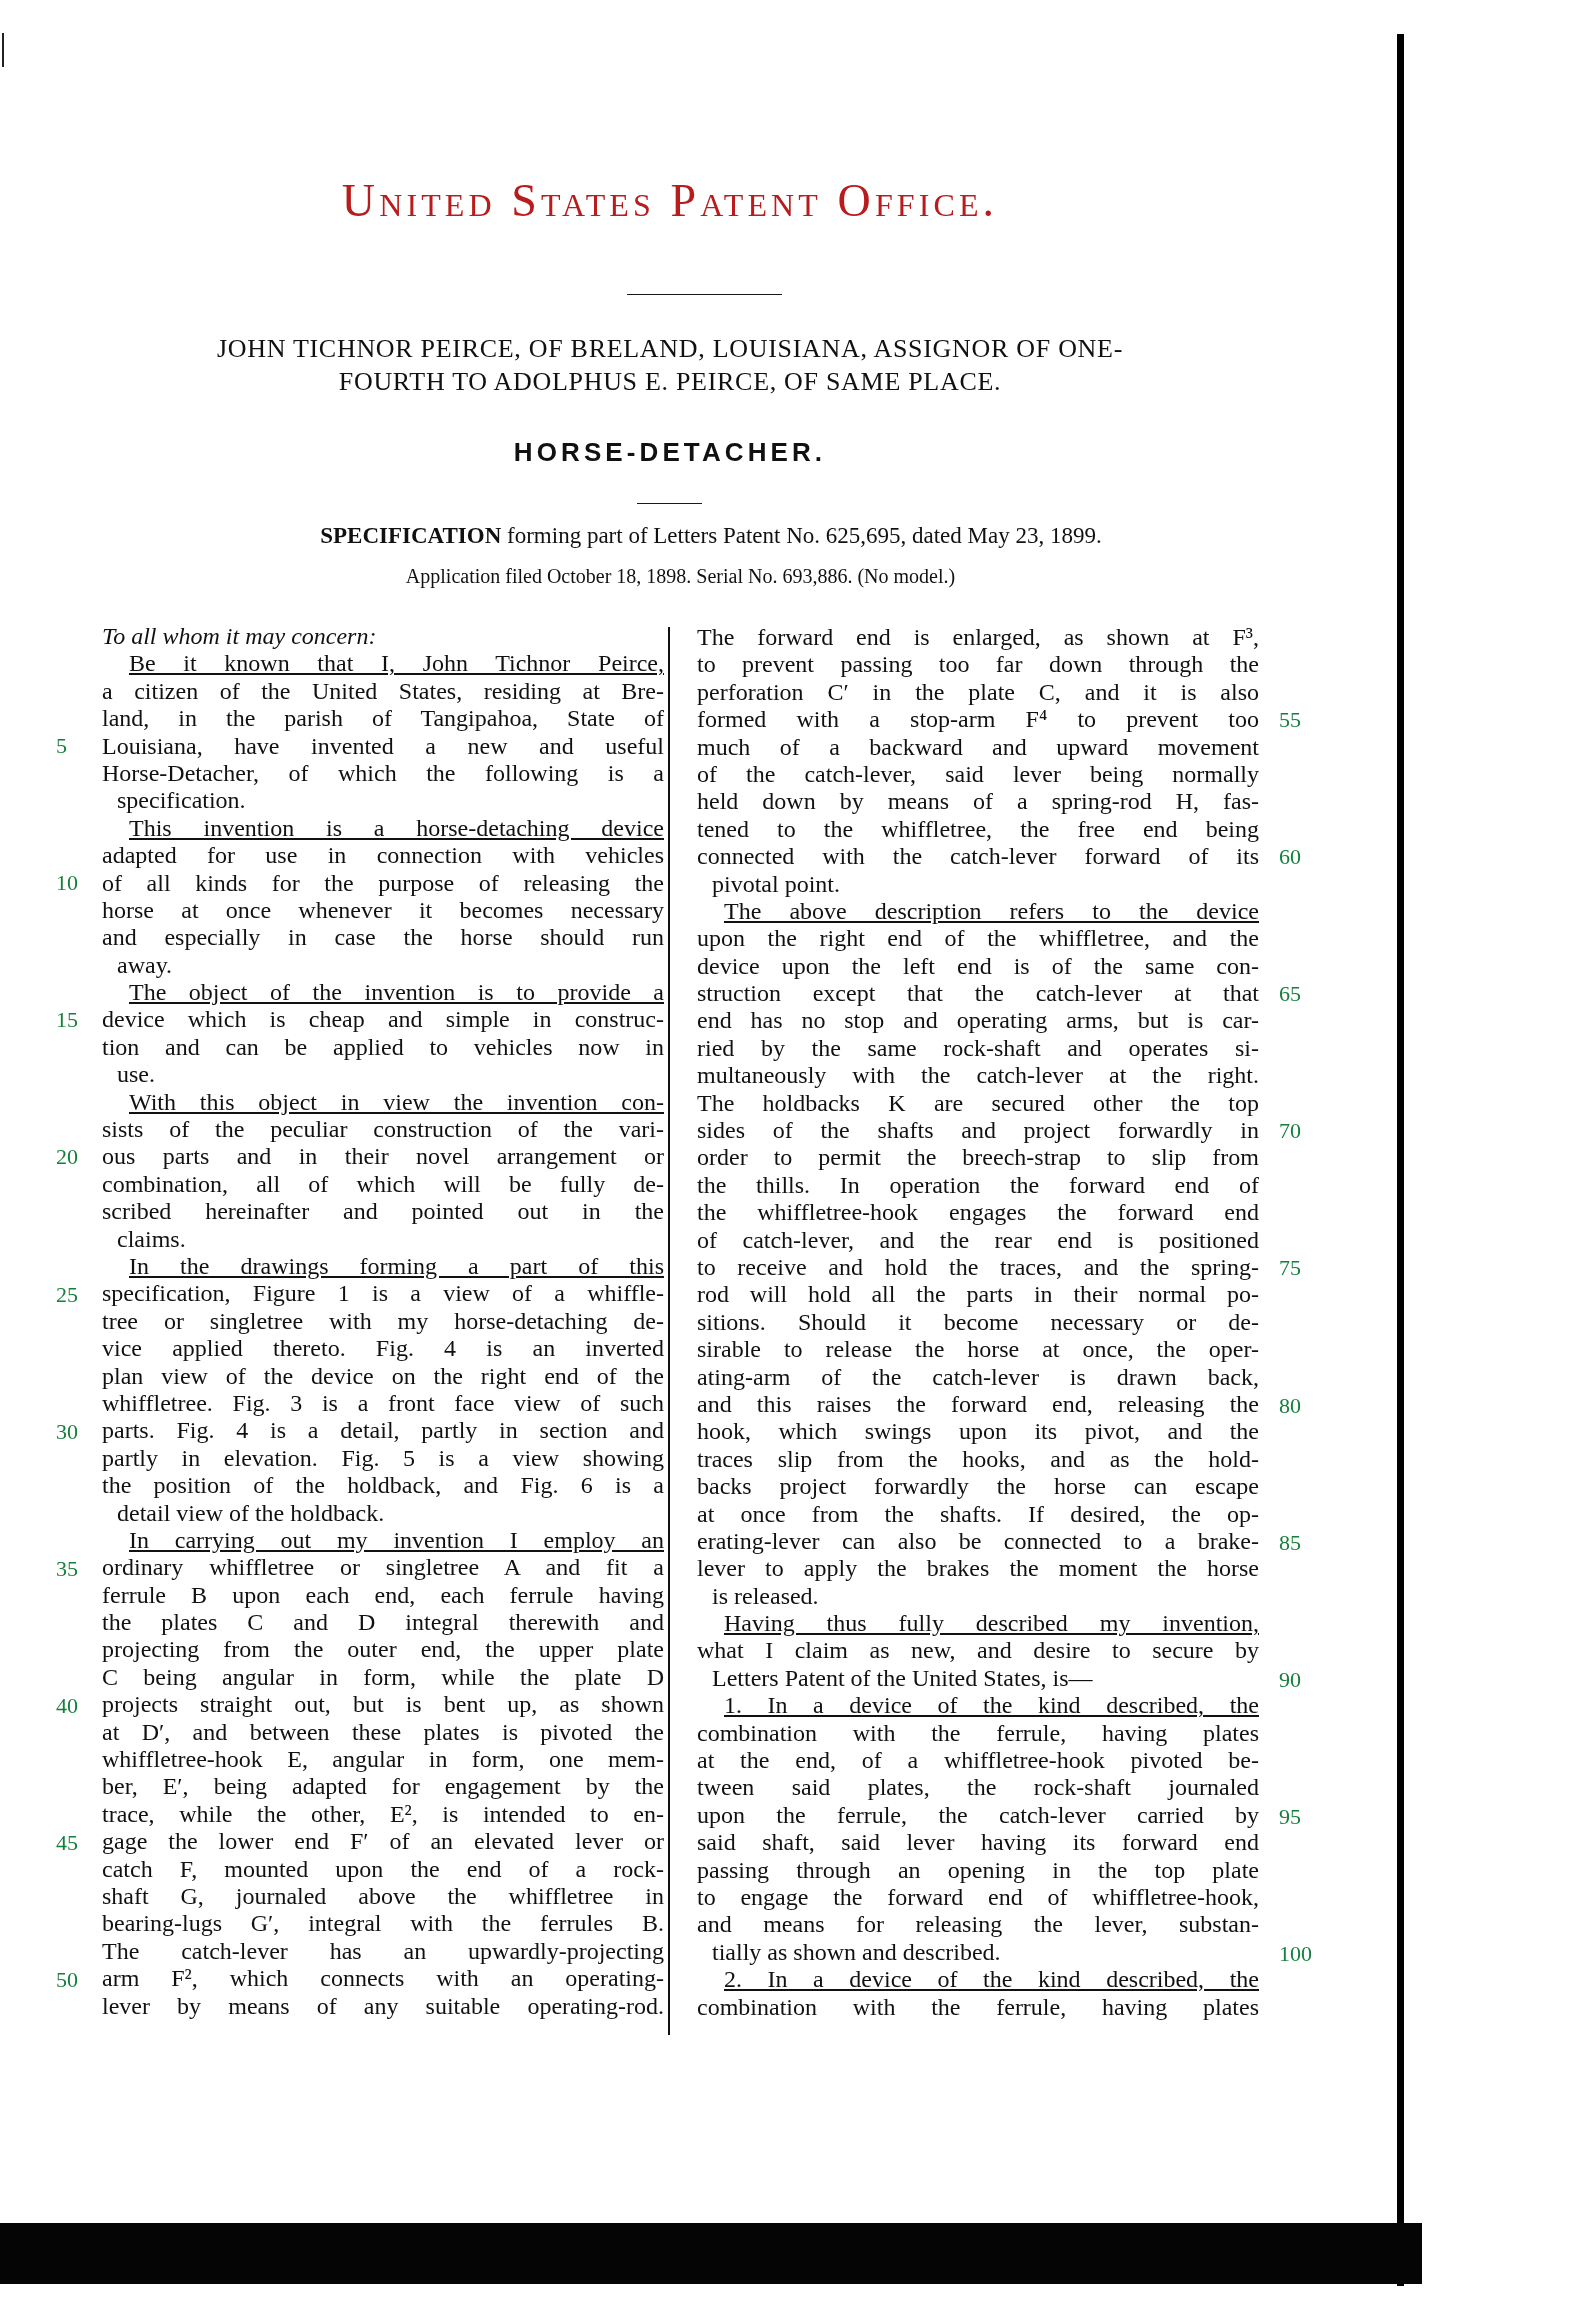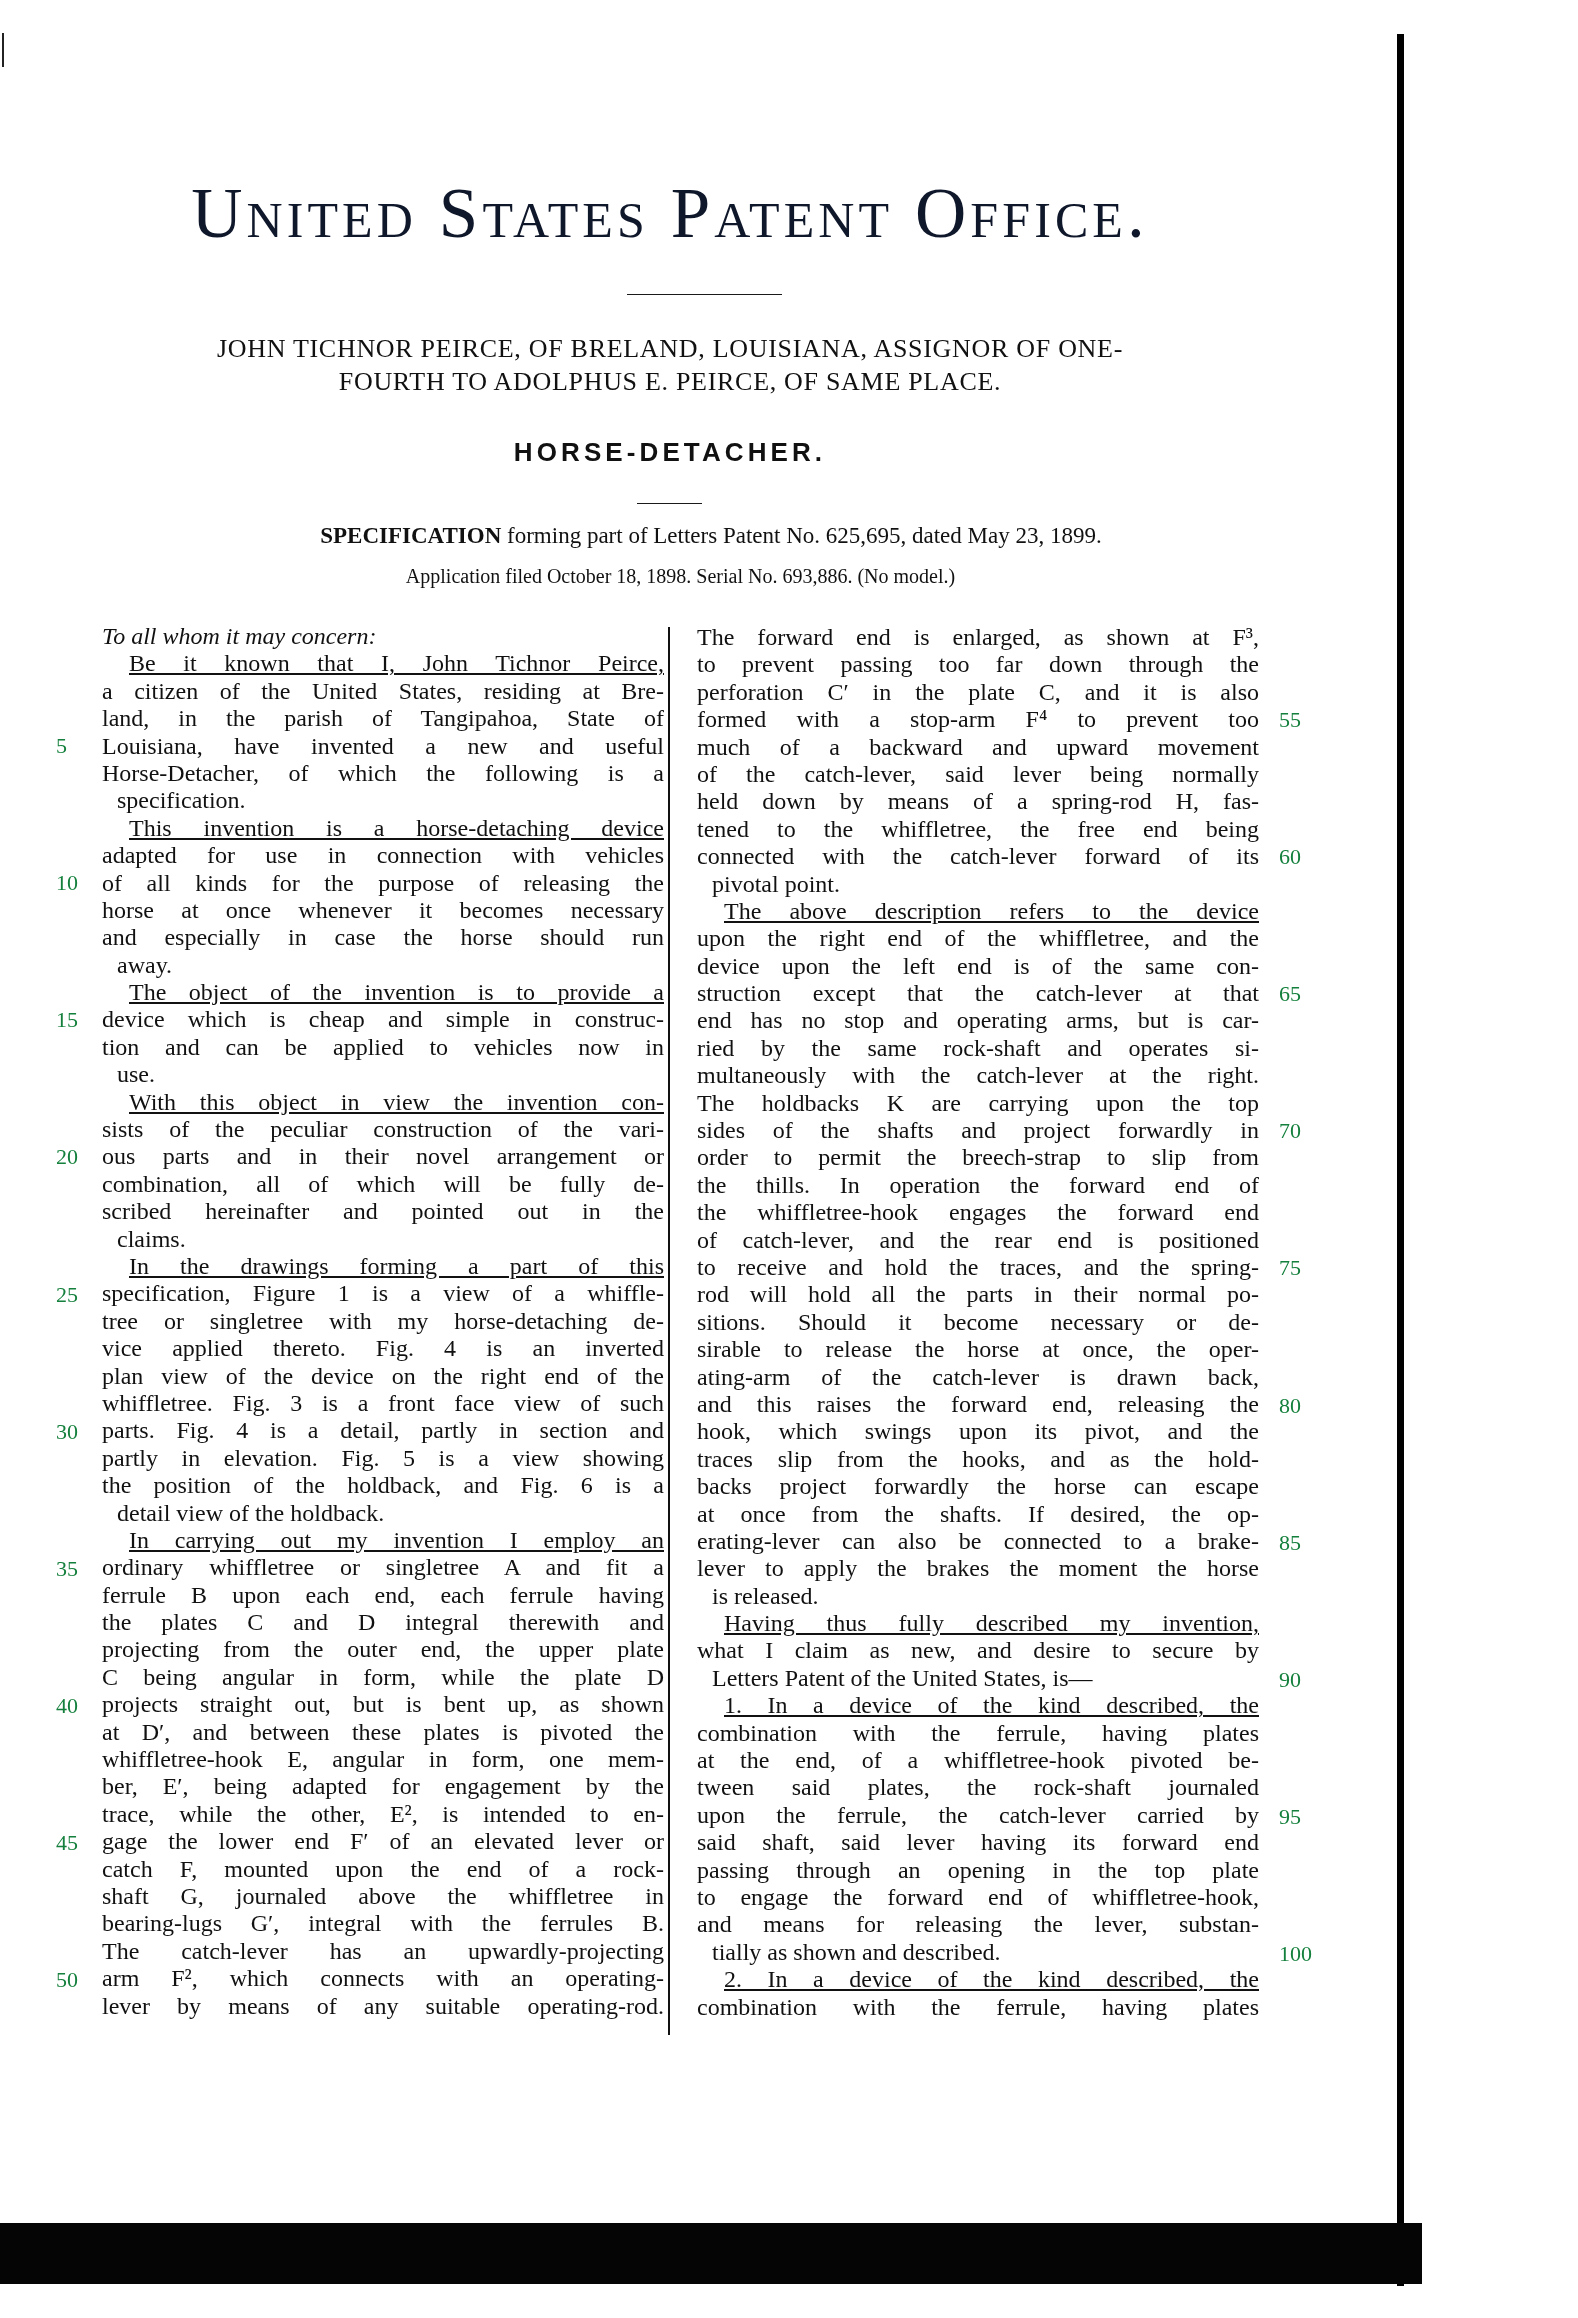--- a/index.html
+++ b/index.html
@@ -3,22 +3,22 @@
 <meta charset="utf-8">
 <style>
   html, body { margin: 0; padding: 0; background: #ffffff; }
   body {
     width: 1578px; height: 2319px; position: relative; overflow: hidden;
     font-family: "Liberation Serif", "DejaVu Serif", serif; color: #111111;
   }
   .abs { position: absolute; }
   .title {
     left: 0; width: 1340px; top: 178px; text-align: center;
-    font-size: 71px; letter-spacing: 4.1px; font-variant: small-caps;
-    font-family: "Liberation Serif", serif; line-height: 1; color: #0f172a;
+    font-size: 46px; letter-spacing: 4.1px; font-variant: small-caps;
+    font-family: "Liberation Serif", serif; line-height: 1; color: #b91c1c;
     font-weight: normal;
   }
   .rule { height: 1.4px; background: #1a1a1a; }
   .inventor {
     left: 0; width: 1340px; top: 332px; text-align: center;
     font-size: 26px; letter-spacing: 0.7px; line-height: 33px; text-transform: uppercase;
   }
   .subject {
     left: 0; width: 1340px; top: 439px; text-align: center;
     font-family: "Liberation Sans", "DejaVu Sans", sans-serif; font-weight: bold;
@@ -137,21 +137,21 @@
     <div class="ln"><span class="ln-inner">tened to the whiffletree, the free end being</span></div>
     <div class="ln"><span class="ln-inner">connected with the catch-lever forward of its</span></div>
     <div class="ln"><span class="ln-inner left">pivotal point.</span></div>
     <div class="ln"><span class="ln-inner indent">The above description refers to the device</span></div>
     <div class="ln"><span class="ln-inner">upon the right end of the whiffletree, and the</span></div>
     <div class="ln"><span class="ln-inner">device upon the left end is of the same con-</span></div>
     <div class="ln"><span class="ln-inner">struction except that the catch-lever at that</span></div>
     <div class="ln"><span class="ln-inner">end has no stop and operating arms, but is car-</span></div>
     <div class="ln"><span class="ln-inner">ried by the same rock-shaft and operates si-</span></div>
     <div class="ln"><span class="ln-inner">multaneously with the catch-lever at the right.</span></div>
-    <div class="ln"><span class="ln-inner">The holdbacks K are carrying upon the top</span></div>
+    <div class="ln"><span class="ln-inner">The holdbacks K are secured other the top</span></div>
     <div class="ln"><span class="ln-inner">sides of the shafts and project forwardly in</span></div>
     <div class="ln"><span class="ln-inner">order to permit the breech-strap to slip from</span></div>
     <div class="ln"><span class="ln-inner">the thills.  In operation the forward end of</span></div>
     <div class="ln"><span class="ln-inner">the whiffletree-hook engages the forward end</span></div>
     <div class="ln"><span class="ln-inner">of catch-lever, and the rear end is positioned</span></div>
     <div class="ln"><span class="ln-inner">to receive and hold the traces, and the spring-</span></div>
     <div class="ln"><span class="ln-inner">rod will hold all the parts in their normal po-</span></div>
     <div class="ln"><span class="ln-inner">sitions.  Should it become necessary or de-</span></div>
     <div class="ln"><span class="ln-inner">sirable to release the horse at once, the oper-</span></div>
     <div class="ln"><span class="ln-inner">ating-arm of the catch-lever is drawn back,</span></div>

